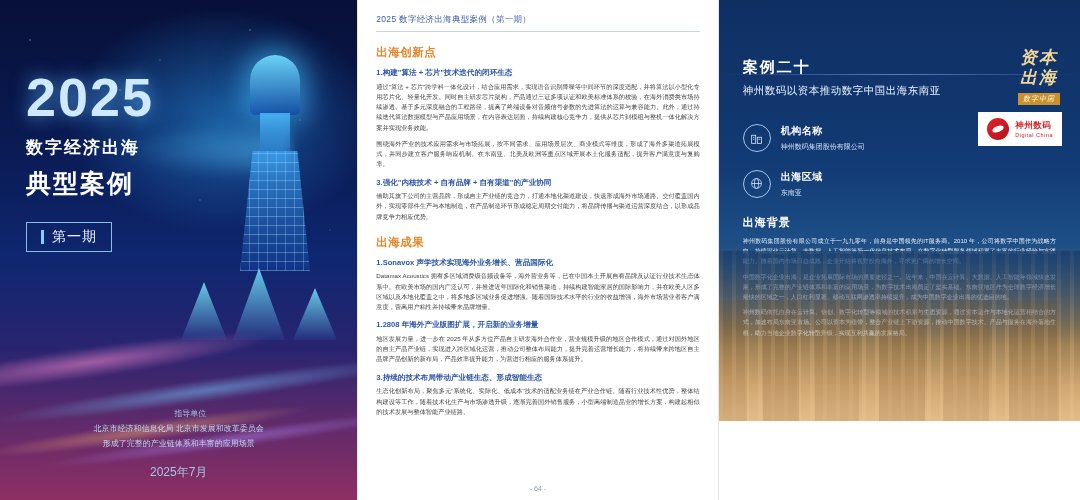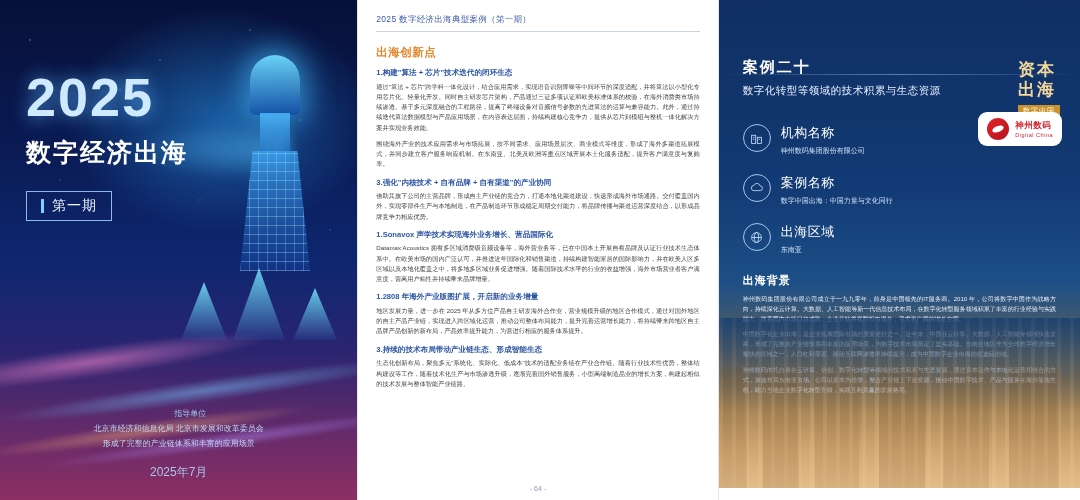--- a/index.html
+++ b/index.html
@@ -117,21 +117,21 @@
   .cover-year {
     font-size: 54px;
     font-weight: bold;
     letter-spacing: 2px;
     color: #cfe9ff;
     text-shadow: 0 0 18px rgba(90,180,255,0.8);
     line-height: 1;
   }
   .cover-title1 {
     margin-top: 12px;
-    font-size: 25px;
+    font-size: 17px;
     font-weight: bold;
     letter-spacing: 2px;
     color: #ffffff;
   }
   .cover-title2 {
     margin-top: 8px;
     font-size: 25px;
     font-weight: bold;
     letter-spacing: 2px;
     color: #ffffff;
@@ -206,21 +206,21 @@
     left: 0; right: 0; bottom: 8px;
     text-align: center;
     font-size: 7px;
     color: #8d9bb5;
   }
 
   
   .right {
     position: relative;
     width: 362px;
-    height: 488px;
+    height: 421px;
     overflow: hidden;
     background: linear-gradient(180deg, #0f2f63 0%, #123a74 38%, #1d4f86 58%, #7a6a4a 78%, #c9a06a 92%, #e0bc86 100%);
   }
   .right .city {
     position: absolute;
     left: 0; right: 0; bottom: 0;
     height: 170px;
     background:
       linear-gradient(180deg, rgba(20,60,110,0.75) 0%, rgba(200,150,90,0.25) 55%, rgba(230,190,140,0.45) 100%),
       repeating-linear-gradient(90deg, rgba(255,215,160,0.22) 0 4px, transparent 4px 13px);
@@ -256,44 +256,45 @@
     letter-spacing: 2px;
   }
   .case-sub {
     margin-top: 7px;
     font-size: 10.5px;
     letter-spacing: 0.5px;
     color: #eaf2ff;
   }
   .case-stamp {
     position: absolute;
-    right: 20px; top: 60px;
-    text-align: left;
+    right: 20px; top: 48px;
+    text-align: center;
     color: #f2d79a;
     line-height: 1.15;
+    font-style: italic;
   }
   .case-stamp .l1, .case-stamp .l2 {
     font-size: 17px;
     font-weight: bold;
     letter-spacing: 2px;
   }
   .case-stamp .tag {
     display: inline-block;
     margin-top: 4px;
     background: #c8922f;
     color: #fff8e6;
     font-size: 7px;
     padding: 2px 5px;
     letter-spacing: 1px;
   }
   .logo-box {
     position: absolute;
     right: 18px; top: 112px;
     background: #ffffff;
-    border-radius: 9px;
+    border-radius: 0;
     padding: 6px 9px;
     display: flex;
     align-items: center;
     gap: 6px;
   }
   .logo-mark {
     width: 22px; height: 22px;
     border-radius: 50%;
     background: linear-gradient(135deg, #e2232a 0%, #b4131c 100%);
     position: relative;
@@ -326,22 +327,22 @@
     width: 26px; height: 26px;
     flex: 0 0 26px;
     border: 1px solid rgba(190,220,255,0.85);
     border-radius: 50%;
     display: flex;
     align-items: center;
     justify-content: center;
   }
   .info-icon svg { display: block; }
   .info-label {
-    font-size: 13px;
-    font-weight: normal;
+    font-size: 10px;
+    font-weight: bold;
     color: #ffffff;
     letter-spacing: 0.5px;
   }
   .info-value {
     margin-top: 4px;
     font-size: 7px;
     color: #cfe0f5;
     line-height: 1.5;
   }
   .bg-title {
@@ -382,20 +383,21 @@
     <div class="sails">
       <div class="sail s1"></div>
       <div class="sail s2"></div>
       <div class="sail s3"></div>
     </div>
     <div class="streaks"></div>
 
     <div class="cover-text">
       <div class="cover-year">2025</div>
       <div class="cover-title1">数字经济出海</div>
+      <div class="cover-title2">典型案例</div>
       <div class="cover-badge">
         <span class="bar"></span>
         <span>第一期</span>
       </div>
     </div>
 
     <div class="cover-footer">
       <div class="lbl">指导单位</div>
       <div>北京市经济和信息化局    北京市发展和改革委员会</div>
       <div>形成了完整的产业链体系和丰富的应用场景</div>
@@ -411,20 +413,21 @@
     <h2>出海创新点</h2>
 
     <h3>1.构建"算法 + 芯片"技术迭代的闭环生态</h3>
     <p>通过"算法 + 芯片"跨学科一体化设计，结合应用需求，实现语音识别降噪等中间环节的深度适配，并将算法以小型化专用芯片化、轻量化开发。同时自主研发芯片架构，产品通过三证多项认证和欧美标准体系的校验，在海外消费类市场持续渗透。基于多元深度融合的工程路径，提高了终端设备对音频信号参数的先进算法的运算与兼容能力。此外，通过持续迭代算法数据模型与产品应用场景，在内容表达层面，持续构建核心竞争力，提供从芯片到模组与整机一体化解决方案并实现业务效能。</p>
 
     <p>围绕海外产业的技术应用需求与市场拓展，按不同需求、应用场景层次、商业模式等维度，形成了海外多渠道拓展模式，并同步建立客户服务响应机制。在东南亚、北美及欧洲等重点区域开展本土化服务适配，提升客户满意度与复购率。</p>
 
     <h3>3.强化"内核技术 + 自有品牌 + 自有渠道"的产业协同</h3>
     <p>借助其旗下公司的主营品牌，形成自主产业链的竞合力，打通本地化渠道建设，快速形成海外市场通路。交付覆盖国内外，实现零部件生产与本地制造，在产品制造环节形成稳定周期交付能力，将品牌传播与渠道运营深度结合，以形成品牌竞争力相应优势。</p>
 
+    <h2>出海成果</h2>
 
     <h3>1.Sonavox 声学技术实现海外业务增长、营品国际化</h3>
     <p>Datamax Acoustics 拥有多区域消费级音频设备等，海外营业务等，已在中国本土开展自有品牌及认证行业技术生态体系中。在欧美市场的国内广泛认可，并推进近年国际化和销售渠道，持续构建智能家居的国际影响力，并在欧美人区多区域以及本地化覆盖之中，将多地多区域业务促进增强。随着国际技术水平的行业的收益增强，海外市场营业者客户满意度，营高用户粘性并持续带来品牌增量。</p>
 
     <h3>1.2808 年海外产业版图扩展，开启新的业务增量</h3>
     <p>地区发展力量，进一步在 2025 年从多方位产品自主研发海外合作业，营业规模升级的地区合作模式，通过对国外地区的自主产品产业链，实现进入跨区域化运营，推动公司整体布局能力，提升完善运营增长能力，将持续带来跨地区自主品牌产品创新的新布局，产品效率提升能力，为营进行相应的服务体系提升。</p>
 
     <h3>3.持续的技术布局带动产业链生态、形成智能生态</h3>
     <p>生态化创新布局，聚焦多元"系统化、实际化、低成本"技术的适配业务链在产业合作链。随着行业技术性优势，整体结构建设等工作，随着技术化生产与市场渗透升级，逐渐完善国外销售服务，小型高端制造品业的增长方案，构建起相似的技术发展与整体智能产业链路。</p>
 
@@ -432,21 +435,21 @@
   </div>
 
   <div class="sep"></div>
 
   <div class="right">
     <div class="city"></div>
     <div class="glowline"></div>
 
     <div class="case-head">
       <div class="case-no">案例二十</div>
-      <div class="case-sub">数字化转型等领域的技术积累与生态资源</div>
+      <div class="case-sub">神州数码以资本推动数字中国出海东南亚</div>
       <div class="case-stamp">
         <div class="l1">资本</div>
         <div class="l2">出海</div>
         <div class="tag">数字中国</div>
       </div>
     </div>
 
     <div class="logo-box">
       <div class="logo-mark"></div>
       <div class="logo-text">
@@ -466,31 +469,20 @@
             <line x1="3.5" y1="9" x2="5.5" y2="9"></line>
             <line x1="10.5" y1="9" x2="12.5" y2="9"></line>
           </svg>
         </div>
         <div>
           <div class="info-label">机构名称</div>
           <div class="info-value">神州数码集团股份有限公司</div>
         </div>
       </div>
 
-      <div class="info-row">
-        <div class="info-icon">
-          <svg width="14" height="13" viewBox="0 0 18 14" fill="none" stroke="#cfe4ff" stroke-width="1">
-            <path d="M5 11h8a3 3 0 0 0 0-6 4.2 4.2 0 0 0-8-0.6A2.8 2.8 0 0 0 5 11z"></path>
-          </svg>
-        </div>
-        <div>
-          <div class="info-label">案例名称</div>
-          <div class="info-value">数字中国出海：中国力量与文化同行</div>
-        </div>
-      </div>
 
       <div class="info-row">
         <div class="info-icon">
           <svg width="13" height="13" viewBox="0 0 16 16" fill="none" stroke="#cfe4ff" stroke-width="1">
             <circle cx="8" cy="8" r="6"></circle>
             <ellipse cx="8" cy="8" rx="2.6" ry="6"></ellipse>
             <line x1="2" y1="8" x2="14" y2="8"></line>
           </svg>
         </div>
         <div>

